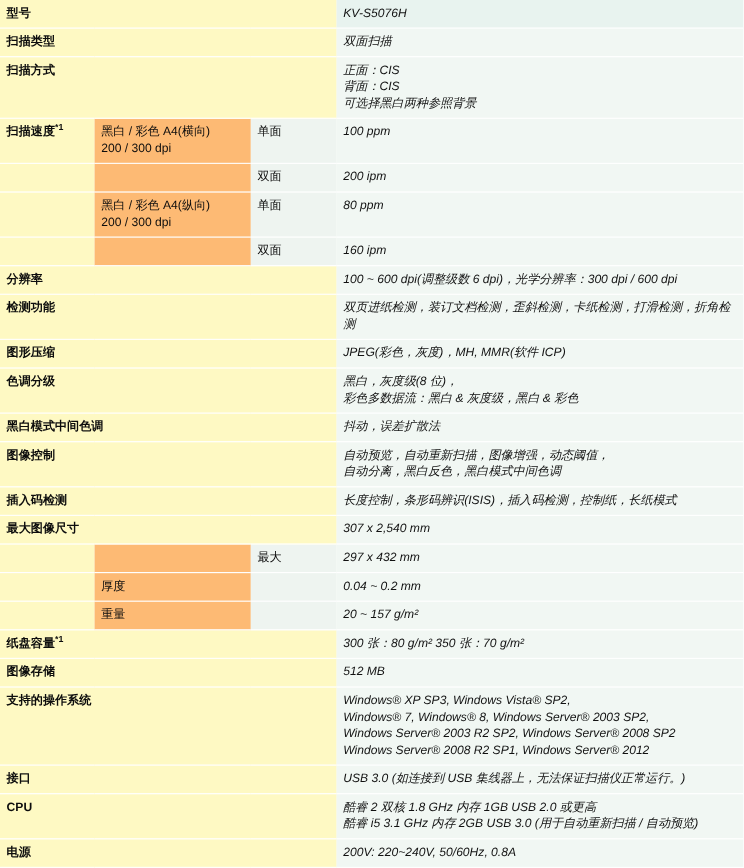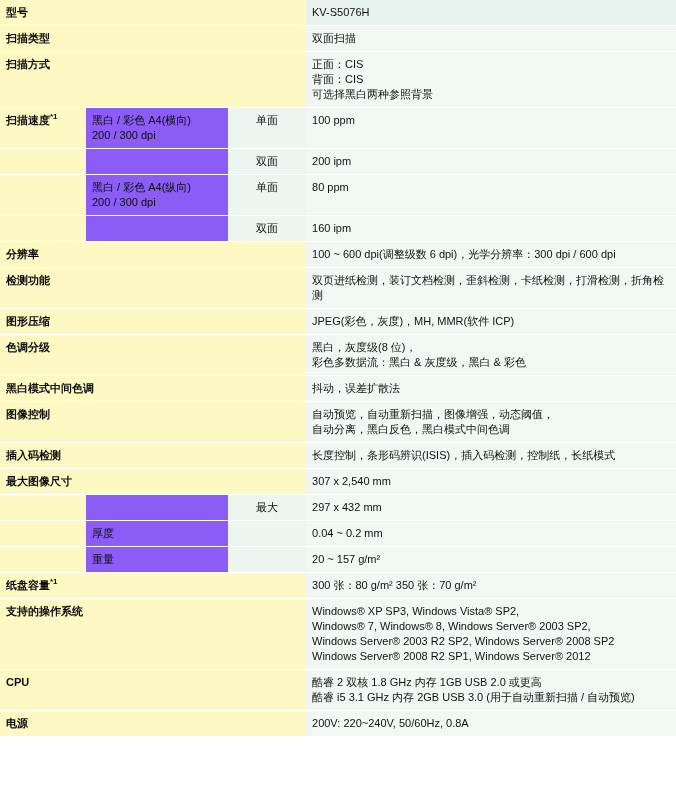--- a/index.html
+++ b/index.html
@@ -30,32 +30,32 @@
   col.c2 { width: 142px; }
   col.c3 { width: 78px; }
   col.c4 { width: 370px; }
 
   .lbl {
     background: #fef9c3;
     font-weight: bold;
     color: #0d0d0d;
   }
   .sub {
-    background: #8b5cf6;
+    background: #fdba74;
     color: #0d0d0d;
     margin-top: 26px;
   }
   .sub2 {
     background: #eef4f0;
     color: #0d0d0d;
-    text-align: center;
   }
   .val {
     background: #f1f7f3;
     color: #111111;
+    font-style: italic;
   }
   .val-first {
     background: #e8f3ef;
   }
 
   sup {
     font-size: 8px;
     vertical-align: super;
     line-height: 0;
   }
@@ -172,29 +172,37 @@
         <td class="lbl" colspan="1">&nbsp;</td>
         <td class="sub" colspan="1">重量</td>
         <td class="sub2" colspan="1">&nbsp;</td>
         <td class="val" colspan="1">20 ~ 157 g/m²</td>
       </tr>
       <tr>
         <td class="lbl" colspan="3">纸盘容量<sup>*1</sup></td>
         <td class="val" colspan="1">300 张：80 g/m² 350 张：70 g/m²</td>
       </tr>
       <tr>
+        <td class="lbl" colspan="3">图像存储</td>
+        <td class="val" colspan="1">512 MB</td>
+      </tr>
+      <tr>
         <td class="lbl" colspan="3">支持的操作系统</td>
         <td class="val" colspan="1">
           <span class="line">Windows® XP SP3, Windows Vista® SP2,</span>
           <span class="line">Windows® 7, Windows® 8, Windows Server® 2003 SP2,</span>
           <span class="line">Windows Server® 2003 R2 SP2, Windows Server® 2008 SP2</span>
           <span class="line">Windows Server® 2008 R2 SP1, Windows Server® 2012</span>
         </td>
       </tr>
       <tr>
+        <td class="lbl" colspan="3">接口</td>
+        <td class="val" colspan="1">USB 3.0 (如连接到 USB 集线器上，无法保证扫描仪正常运行。)</td>
+      </tr>
+      <tr>
         <td class="lbl" colspan="3">CPU</td>
         <td class="val" colspan="1">
           <span class="line">酷睿 2 双核 1.8 GHz 内存 1GB USB 2.0 或更高</span>
           <span class="line">酷睿 i5 3.1 GHz 内存 2GB USB 3.0 (用于自动重新扫描 / 自动预览)</span>
         </td>
       </tr>
       <tr>
         <td class="lbl" colspan="3">电源</td>
         <td class="val" colspan="1">200V: 220~240V, 50/60Hz, 0.8A</td>
       </tr>

